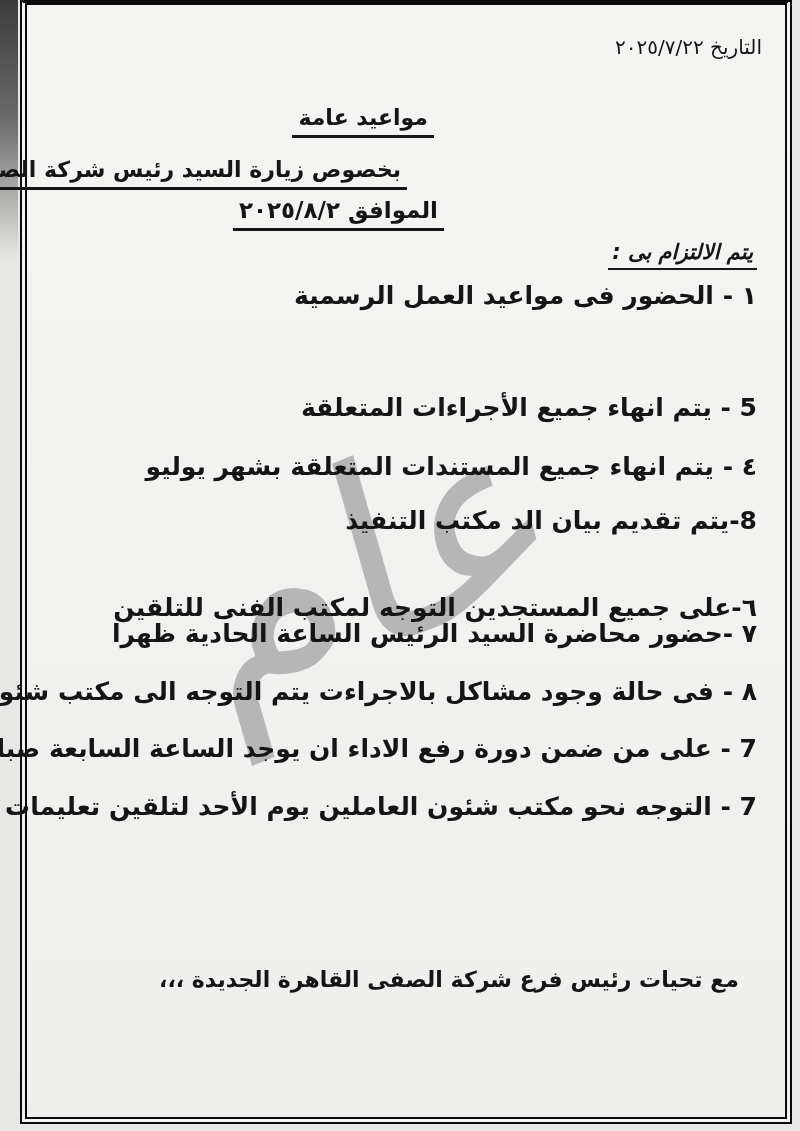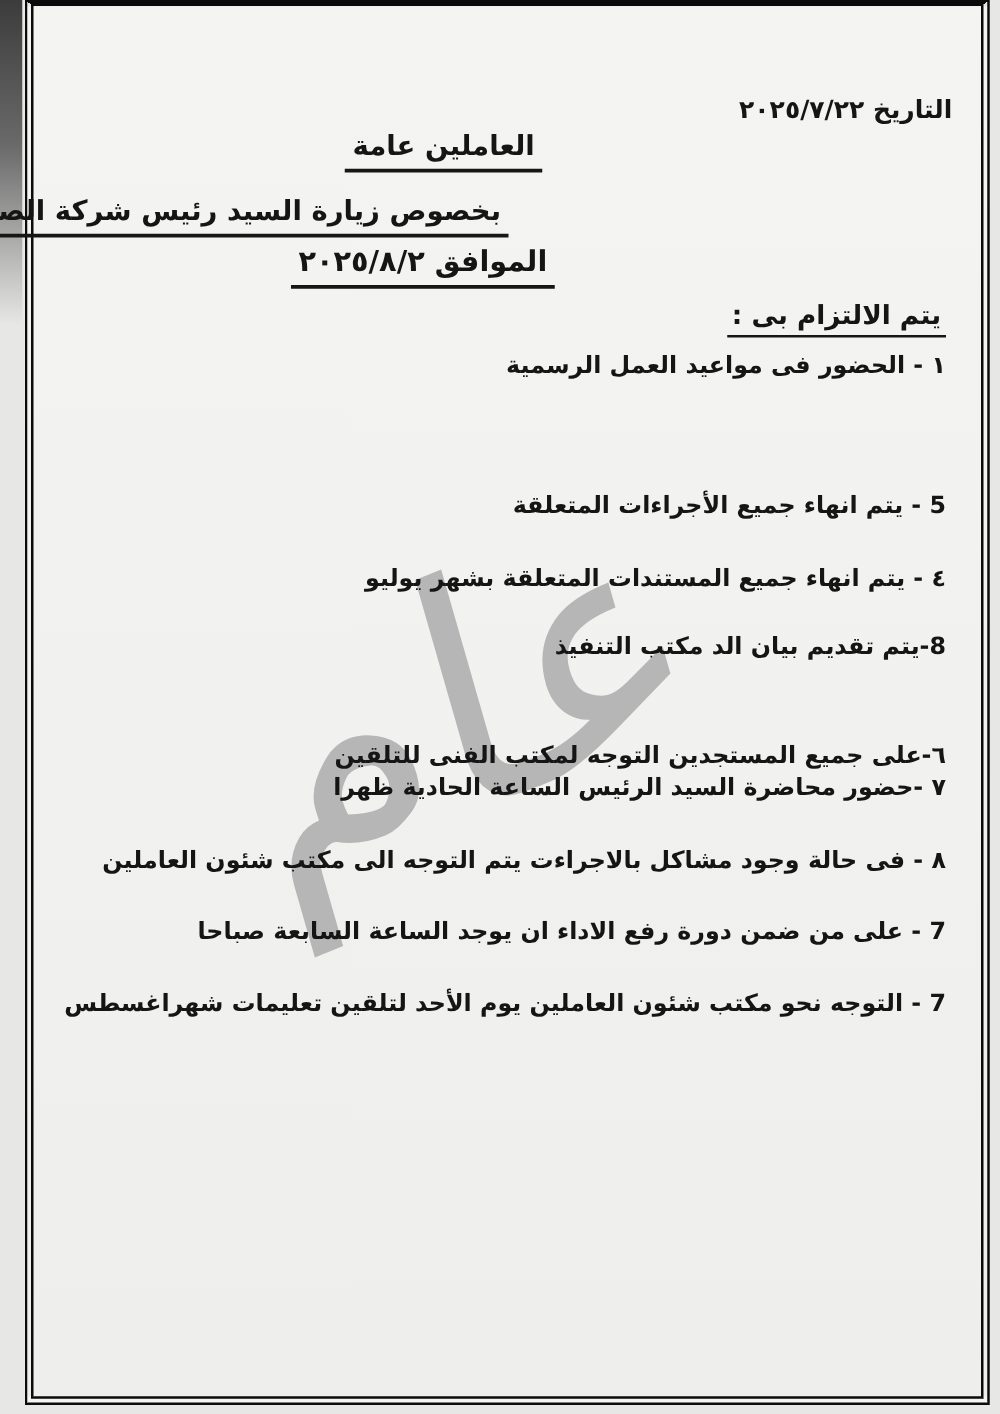--- a/index.html
+++ b/index.html
@@ -36,48 +36,48 @@
     font-size:250px;line-height:1;font-weight:400;
     color:#b6b6b6;text-align:center;
     transform:rotate(-22deg) skewX(-6deg);
     transform-origin:center;
     white-space:nowrap;
     z-index:1;
   }
 
   .txt{z-index:2;font-weight:700;}
 
-  .date-line{top:30px;right:23px;font-size:20px;font-weight:700;margin-top:40px;}
+  .date-line{top:30px;right:23px;font-size:20px;font-weight:400;}
 
   .doc-title{top:100px;left:407px;transform:translateX(-50%);font-size:22px;}
   .subject-line{top:152px;left:380px;transform:translateX(-50%);font-size:22px;}
   .corr-date{top:192px;left:417px;transform:translateX(-50%);font-size:23px;}
   .list-heading{top:235px;right:28px;font-size:21px;}
 
   .u{border-bottom:3px solid #161616;padding:0 6px 5px 6px;display:inline-block;}
-  .u2{border-bottom:2.5px solid #161616;padding:0 4px 4px 4px;display:inline-block;}
+  .u2{border-bottom:2.5px solid #161616;padding:0 4px 4px 4px;display:inline-block;font-style:italic;}
 
-  .item{right:28px;font-size:19px;}
+  .item{right:28px;font-size:25px;}
 
   .closing{top:962px;left:422px;transform:translateX(-50%);font-size:22px;font-weight:800;}
 </style>
 </head>
 <body>
 
 <div class="canvas">
   <div class="left-shadow"></div>
 
   <div class="frame">
 
     <div class="watermark">عام</div>
 
     <div class="txt date-line">التاريخ ٢٠٢٥/٧/٢٢</div>
 
     <div class="txt doc-title">
-      <span class="u">العاملين عامة</span>
+      <span class="u">مواعيد عامة</span>
     </div>
 
     <div class="txt subject-line">
       <span class="u">بخصوص زيارة السيد رئيس شركة الصفى يوم الأثنين القادم</span>
     </div>
 
     <div class="txt corr-date">
       <span class="u">الموافق ٢٠٢٥/٨/٢</span>
     </div>
 
@@ -88,15 +88,16 @@
     <div class="txt item" style="top:276px">١ - الحضور فى مواعيد العمل الرسمية</div>
     <div class="txt item" style="top:388px">5 - يتم انهاء جميع الأجراءات المتعلقة</div>
     <div class="txt item" style="top:447px">٤ - يتم انهاء جميع المستندات المتعلقة بشهر يوليو</div>
     <div class="txt item" style="top:501px">8-يتم تقديم بيان الد مكتب التنفيذ</div>
     <div class="txt item" style="top:588px">٦-على جميع المستجدين التوجه لمكتب الفنى للتلقين</div>
     <div class="txt item" style="top:614px">٧ -حضور محاضرة السيد الرئيس الساعة الحادية ظهرا</div>
     <div class="txt item" style="top:672px">٨ - فى حالة وجود  مشاكل بالاجراءت يتم التوجه الى مكتب شئون العاملين</div>
     <div class="txt item" style="top:729px">7 - على  من ضمن دورة رفع الاداء ان يوجد الساعة السابعة صباحا</div>
     <div class="txt item" style="top:787px">7 - التوجه نحو مكتب شئون العاملين يوم الأحد لتلقين تعليمات شهراغسطس</div>
 
+    <div class="txt closing">مع تحيات رئيس فرع شركة الصفى القاهرة الجديدة ،،،</div>
 
   </div>
 </div>
 
 </body></html>

